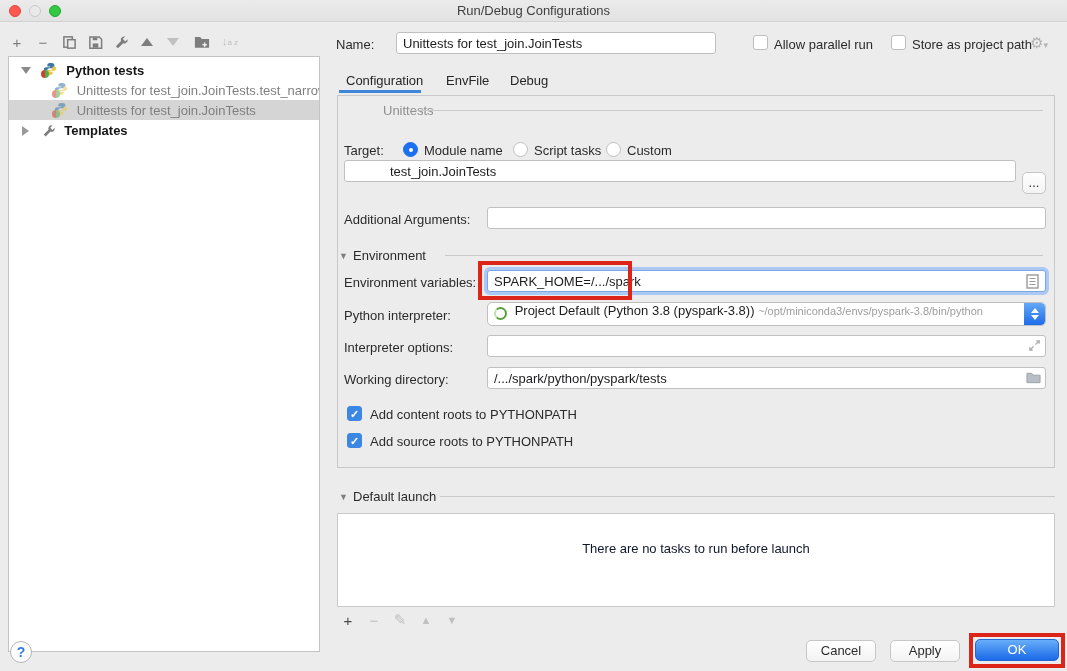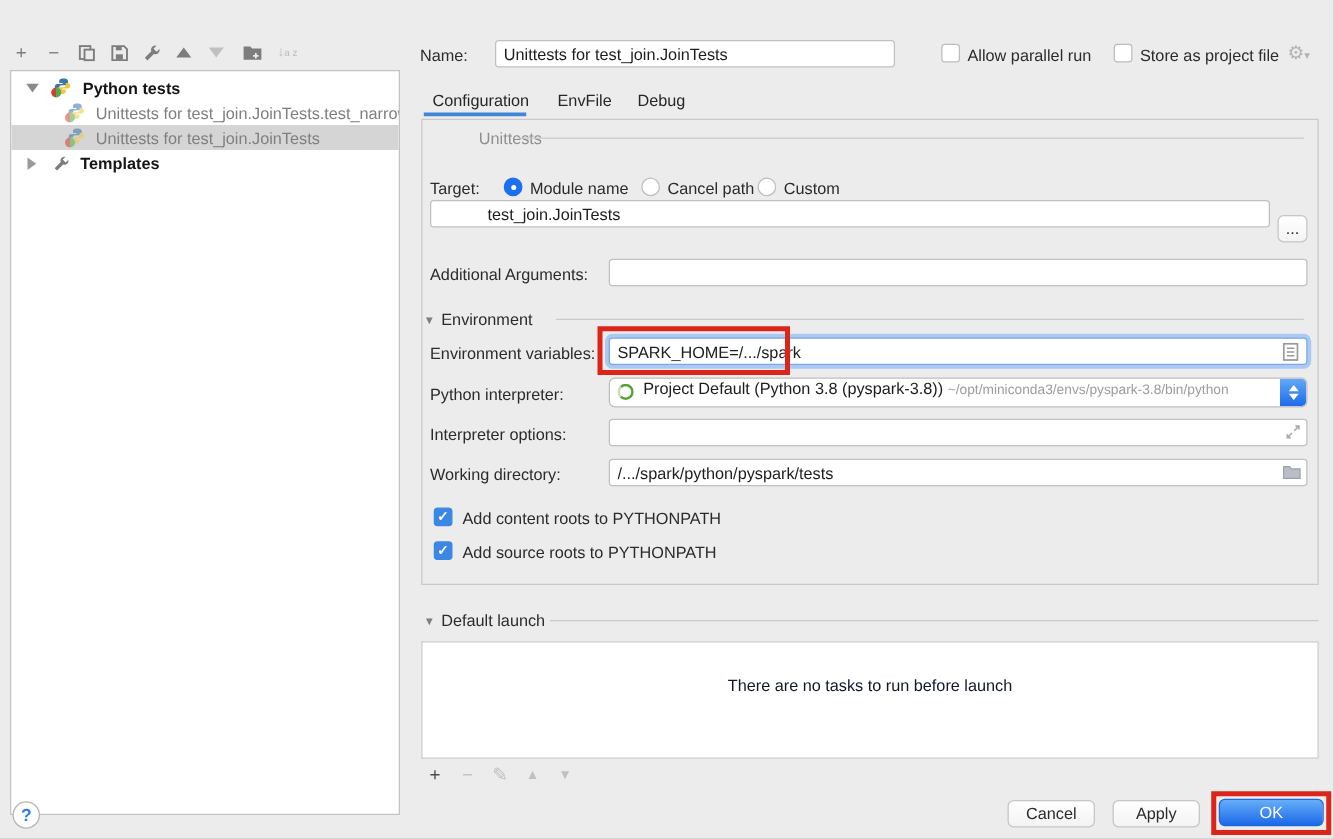--- a/index.html
+++ b/index.html
@@ -92,20 +92,26 @@
   .icsvg { display:inline-block; vertical-align:middle; }
   .tasktb { position:absolute; height:18px; display:flex; align-items:center; justify-content:center;
     width:20px; font-size:15px; color:#4a4a4a; }
   .tasktb.dis { color:#c0c0c0; }
 </style>
 </head>
 <body>
 
 <div class="win">
 
+  <div class="titlebar">
+    <div class="light red"></div>
+    <div class="light minim"></div>
+    <div class="light green"></div>
+    <div class="title">Run/Debug Configurations</div>
+  </div>
 
   <div class="ltb" style="left:6px;">
       <span>+</span>
     </div>
   <div class="ltb" style="left:32px;">
       <span>−</span>
     </div>
   <div class="ltb" style="left:58px;">
     <svg class="icsvg" width="15" height="15" viewBox="0 0 16 16">
         <rect x="2" y="2" width="9" height="11" fill="none" stroke="#7d7d7d" stroke-width="1.6"></rect>
@@ -181,38 +187,38 @@
     </div>
   </div>
 
   <div class="help"><span>?</span></div>
 
   <div class="flabel" style="left:336px; top:36px;">Name:</div>
   <input class="field" style="left: 396px; top: 32px; width: 320px;" value="Unittests for test_join.JoinTests">
   <div class="cb" style="left:753px; top:35px;"></div>
   <div class="flabel" style="left:774px; top:36px;">Allow parallel run</div>
   <div class="cb" style="left:891px; top:35px;"></div>
-  <div class="flabel" style="left:912px; top:36px;">Store as project file</div>
+  <div class="flabel" style="left:912px; top:36px;">Store as project path</div>
   <div class="flabel" style="left:1030px; top:34px; color:#b3b3b3; font-size:15px;"><span>⚙</span><span style="font-size:9px;">▾</span></div>
 
   <div class="tab" style="left:346px;">Configuration</div>
   <div class="tab" style="left:446px;">EnvFile</div>
   <div class="tab" style="left:510px;">Debug</div>
   <div class="tabline" style="left:339px; width:82px;"></div>
 
   <div class="panel"></div>
 
   <div class="grouphdr" style="left:351px; top:103px;">Unittests</div>
   <div class="groupline" style="left:414px; top:110px; width:629px;"></div>
 
   <div class="flabel" style="left:344px; top:142px;">Target:</div>
   <div class="radio on" style="left:403px; top:142px;"></div>
   <div class="flabel" style="left:424px; top:142px;">Module name</div>
   <div class="radio" style="left:513px; top:142px;"></div>
-  <div class="flabel" style="left:534px; top:142px;">Cancel path</div>
+  <div class="flabel" style="left:534px; top:142px;">Script tasks</div>
   <div class="radio" style="left:606px; top:142px;"></div>
   <div class="flabel" style="left:627px; top:142px;">Custom</div>
 
   <input class="field" style="left: 344px; top: 160px; width: 672px; padding-left: 45px;" value="test_join.JoinTests">
   <div class="mbtn" style="left:1022px; top:172px; width:24px;"><span>...</span></div>
 
   <div class="flabel" style="left:344px; top:211px;">Additional Arguments:</div>
   <input class="field" style="left: 487px; top: 207px; width: 559px;" value="">
 
   <div class="flabel" style="left:339px; top:247px; color:#7e7e7e; font-size:9px;">▼</div>

